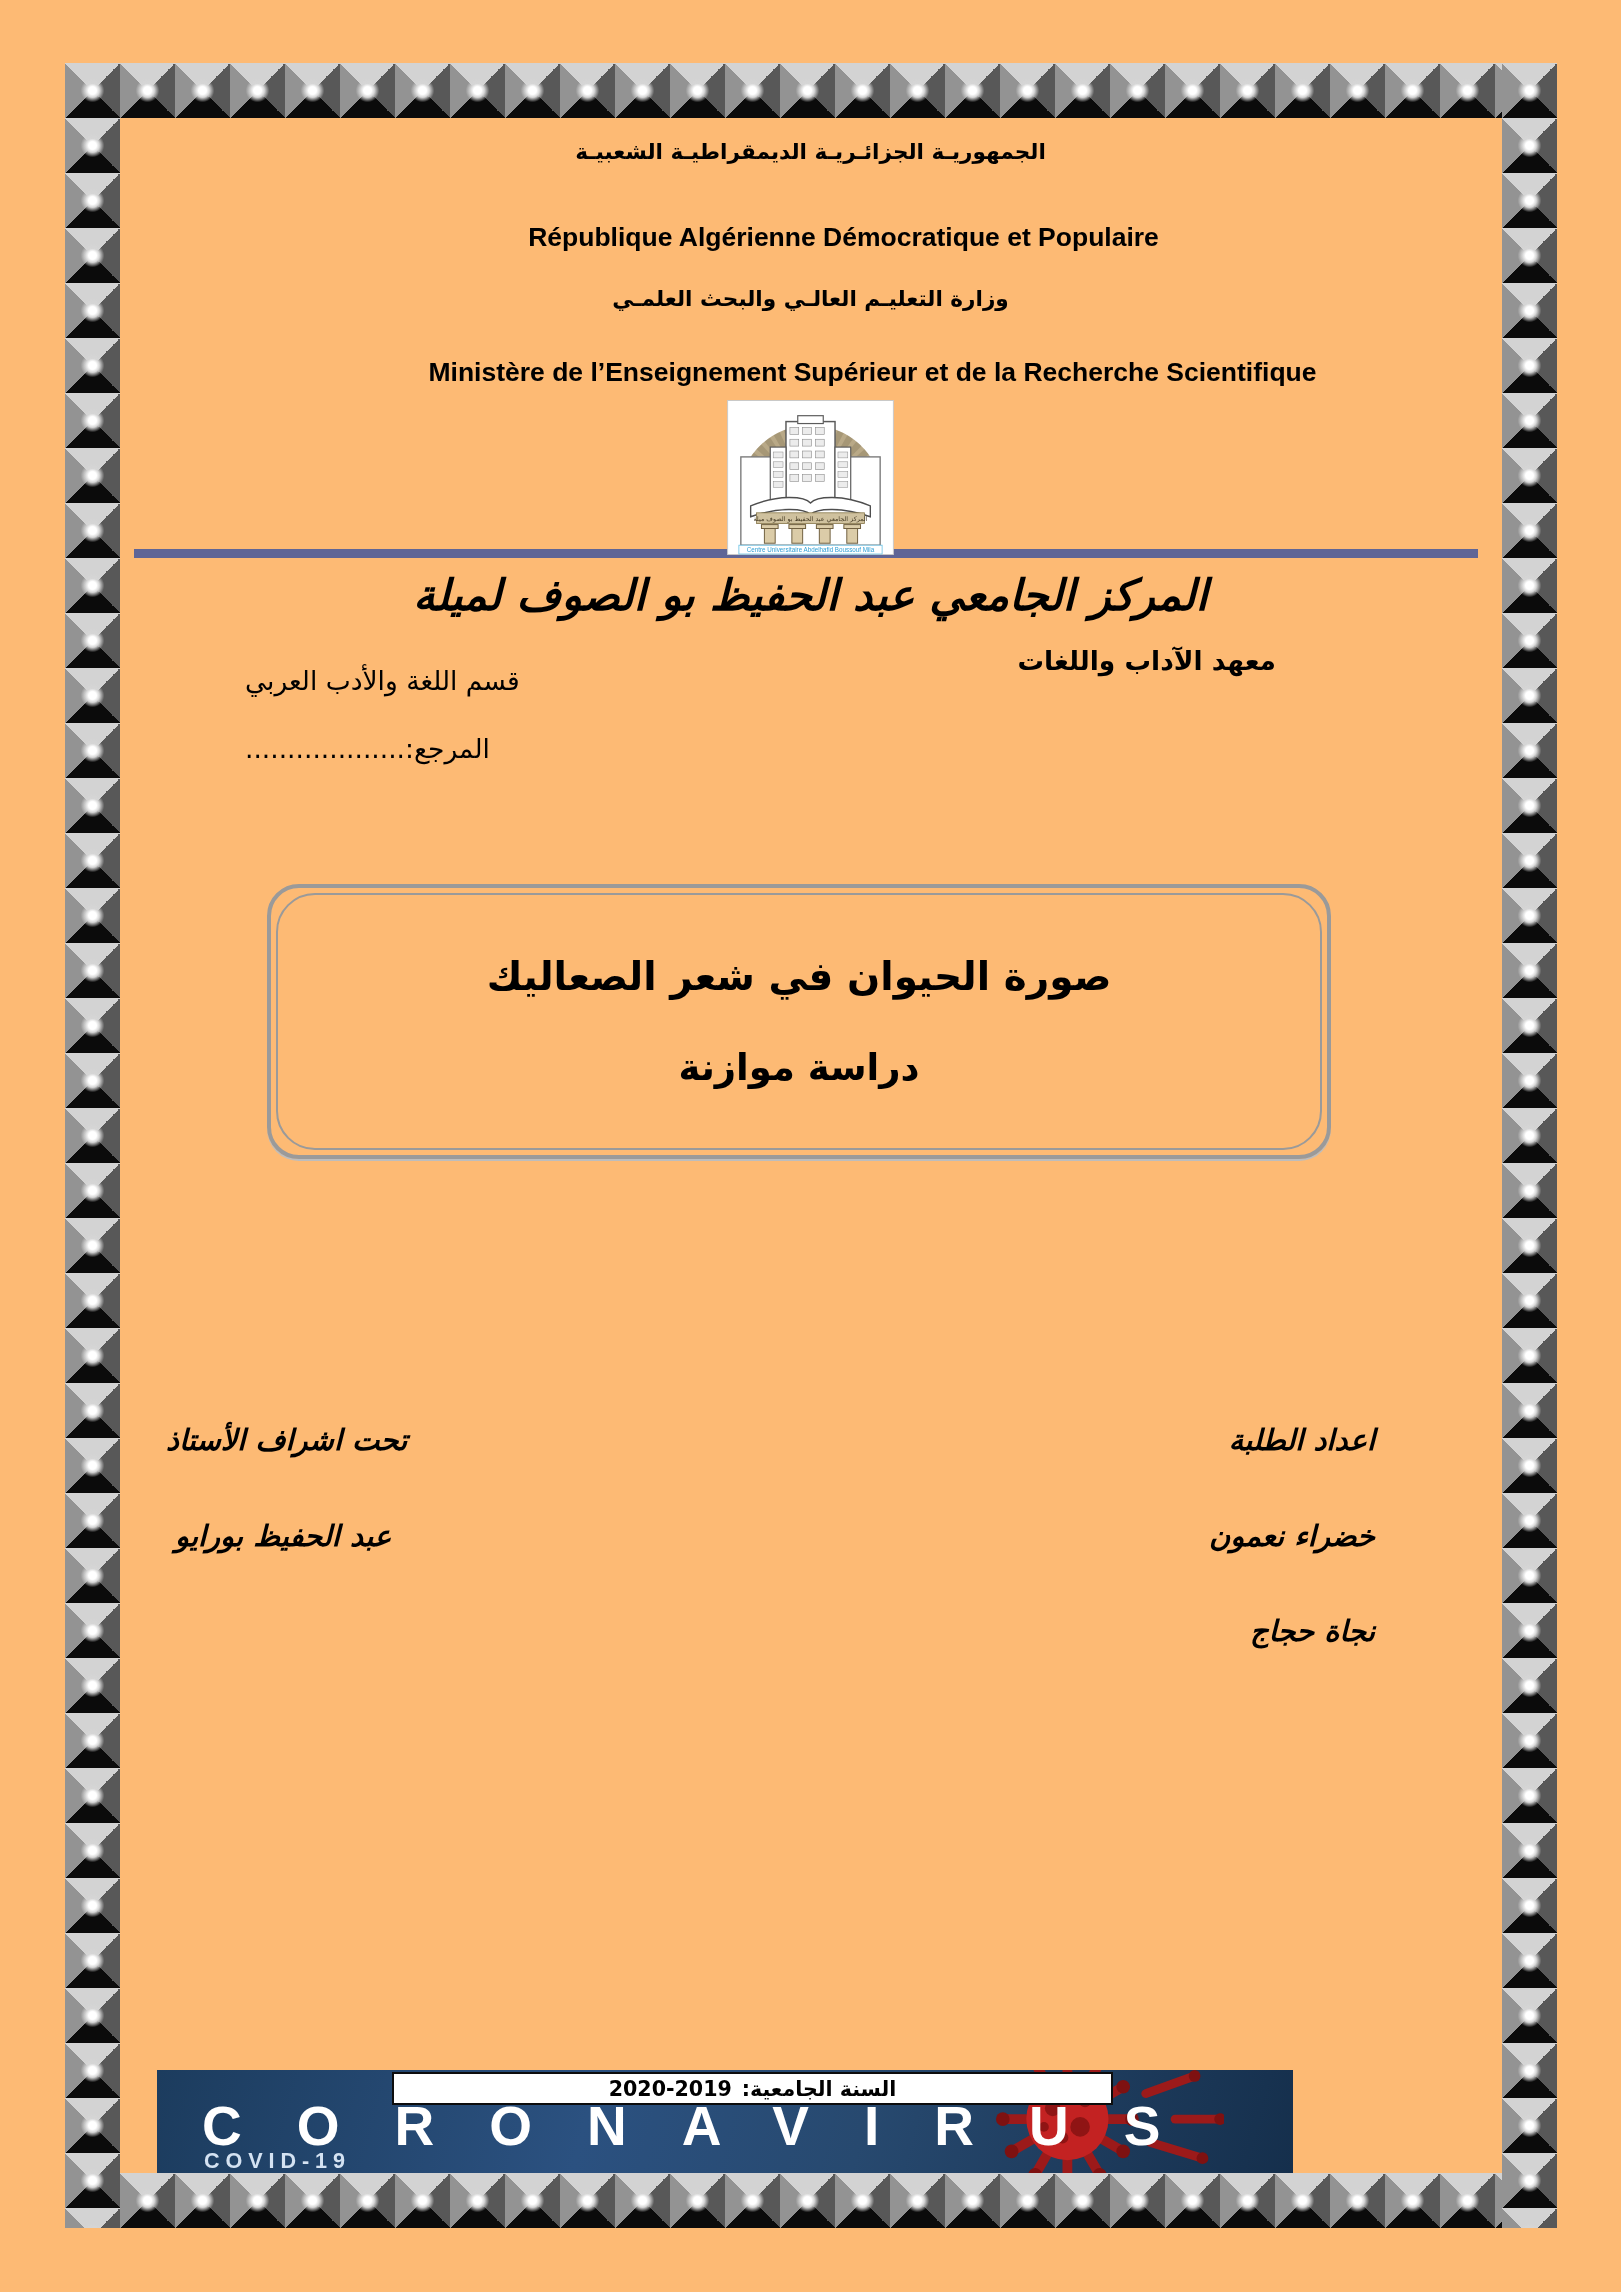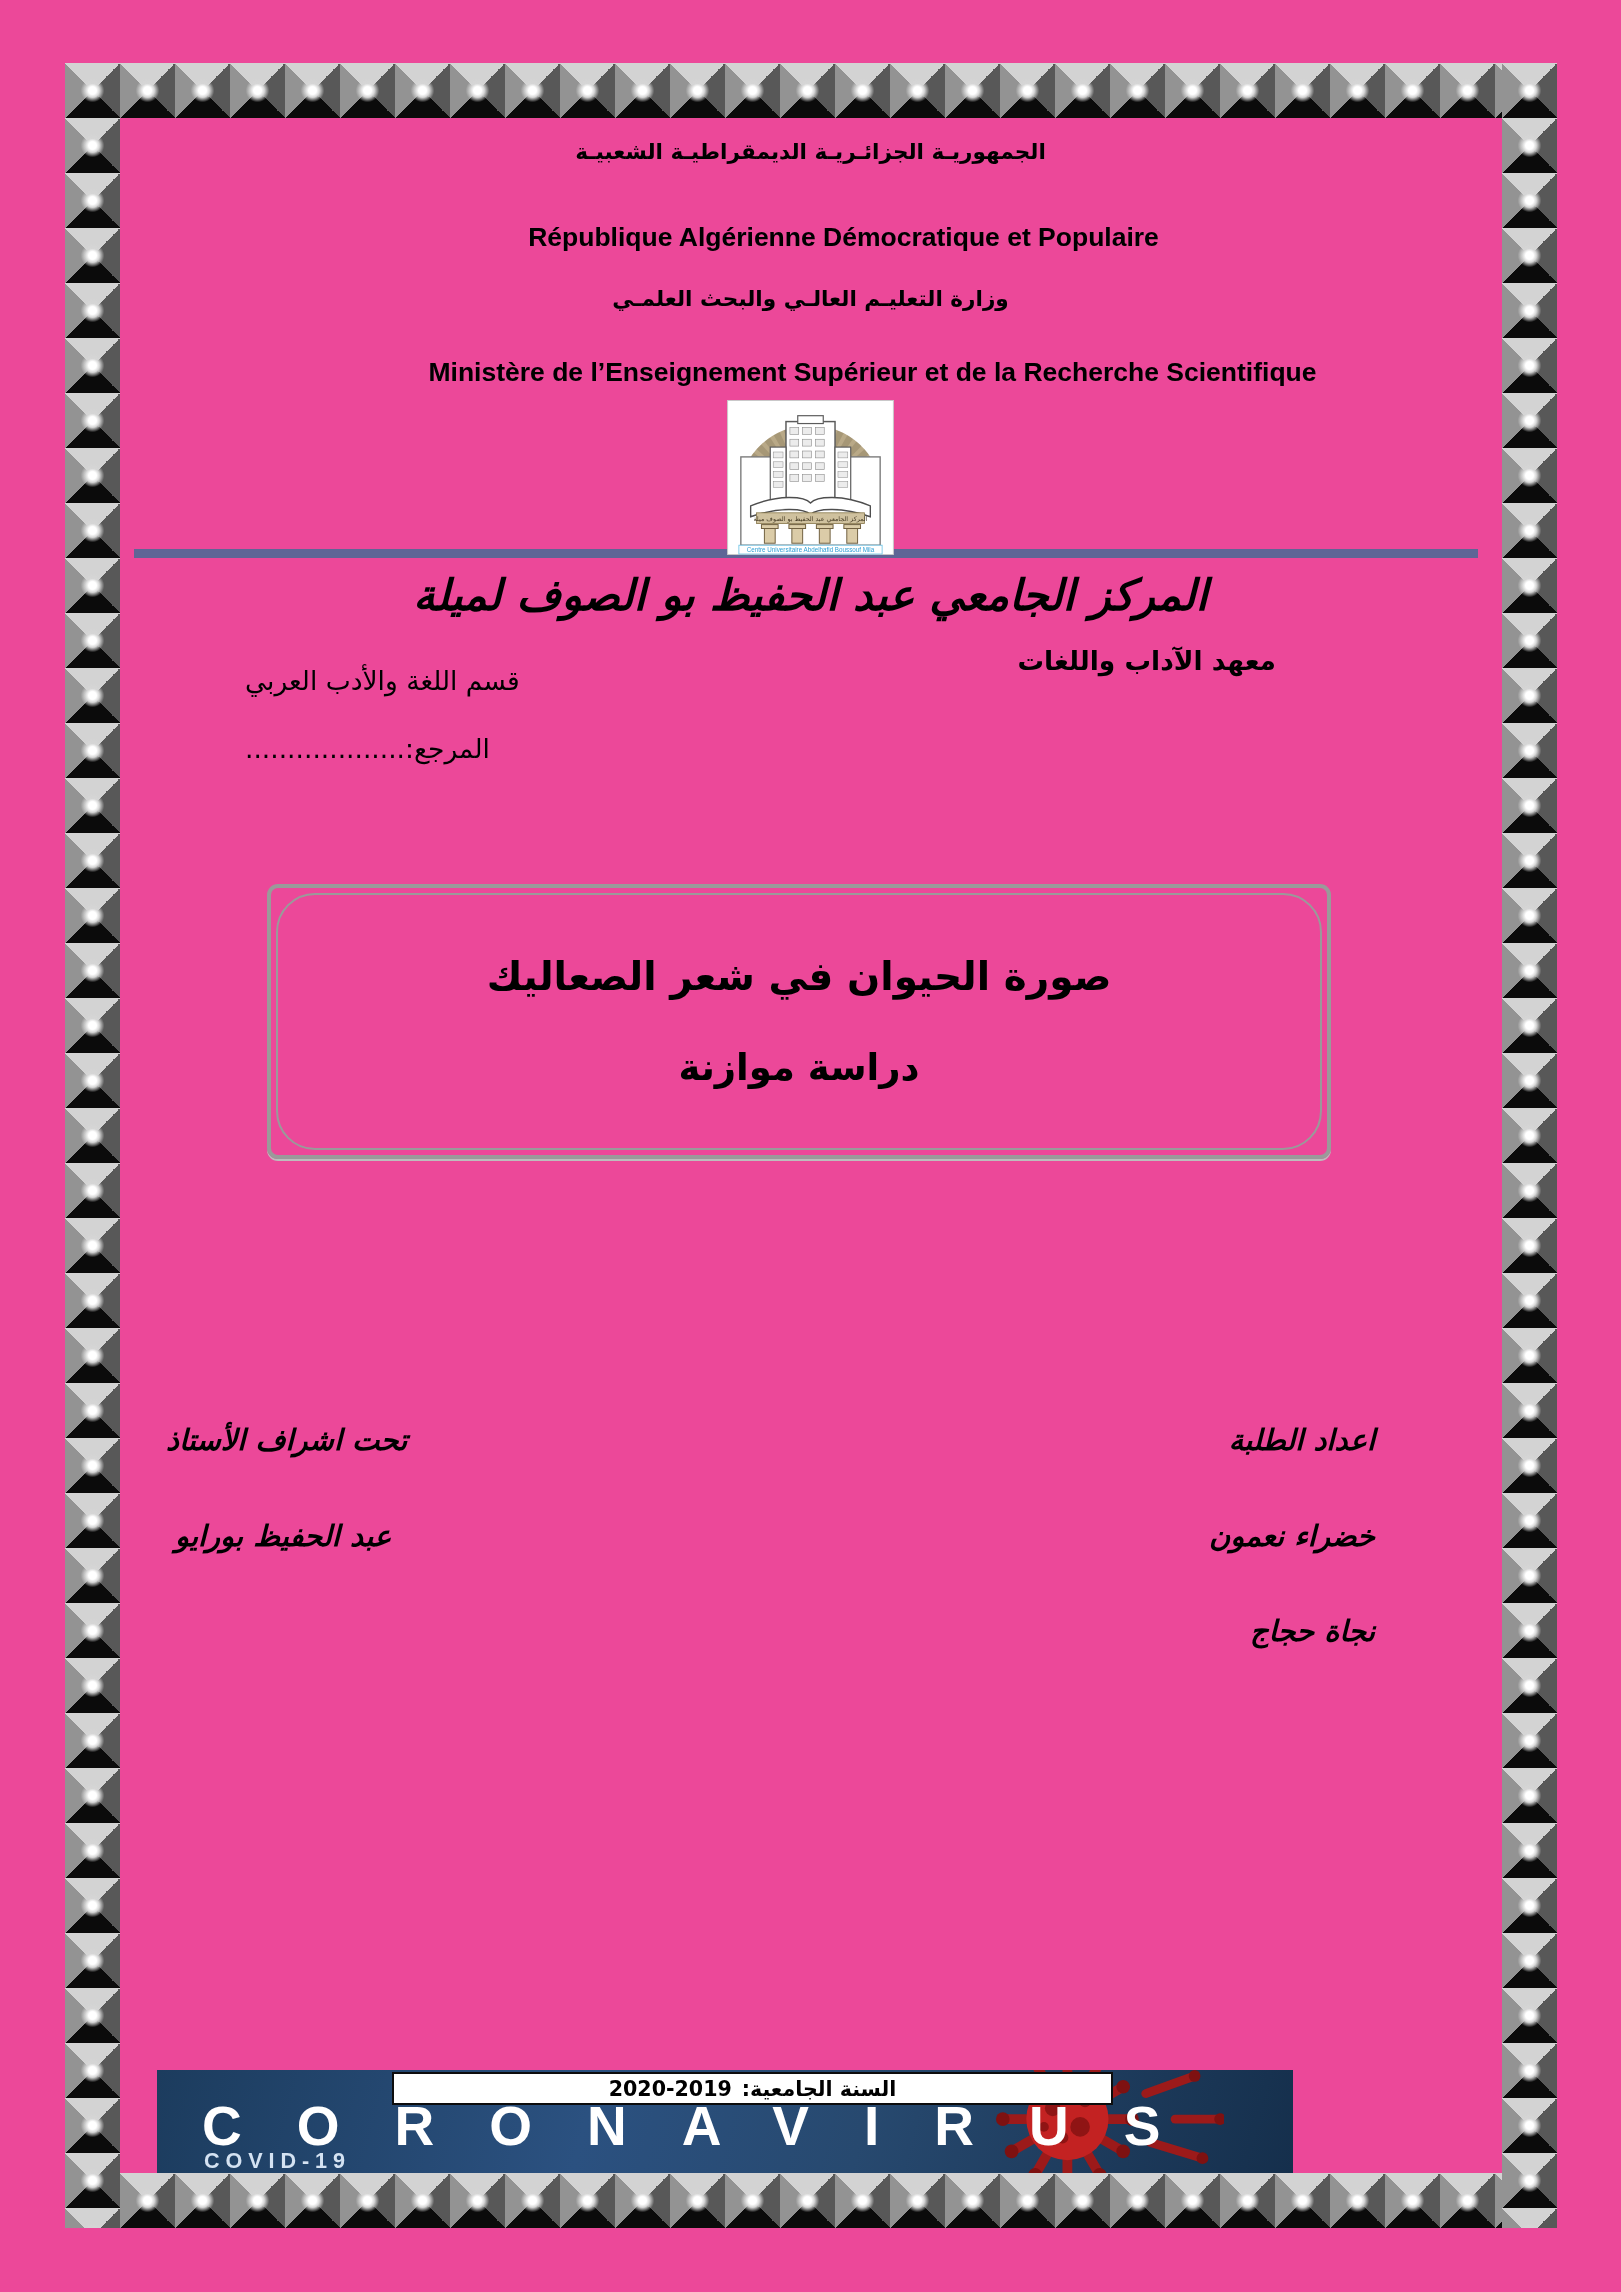--- a/index.html
+++ b/index.html
@@ -1,19 +1,19 @@
 <!DOCTYPE html>
 <html lang="ar"><head>
 <meta charset="utf-8">
 <style>
   html,body{margin:0;padding:0;background:#ffffff;}
   .page{
     position:relative;
     width:1621px;height:2293px;
-    background:#ec4899;
+    background:#fdba74;
     overflow:hidden;
     font-family:"DejaVu Sans",sans-serif;
     color:#000;
   }
   
   .stud-band{
     position:absolute;
     background-color:#808080;
     background-image:
       radial-gradient(circle, #ffffff 0 3.9px, #d6d6d6 6.9px, rgba(255,255,255,0) 11.8px),
@@ -46,21 +46,21 @@
     top:570px; font-size:43px; font-style:italic; letter-spacing:0px; z-index:3;
   }
 
   .institute{position:absolute; right:345px; top:636px; font-size:26.5px; font-weight:bold;margin-top:9px;}
   .department{position:absolute; left:245px; top:665px; font-size:26.5px; font-weight:normal;}
   .reference{position:absolute; left:245px; top:733px; font-size:26.5px; font-weight:normal;}
 
   
   .title-box{
     position:absolute; left:267px; top:884px; width:1064px; height:275px;
-    border:4.9px solid #9a9a9a; border-radius:11px;
+    border:4.9px solid #9a9a9a; border-radius:32px;
     box-shadow:0 2px 0 #bdbdbd;
     box-sizing:border-box; padding:4.9px;
   }
   .title-box-inner{
     width:100%; height:100%; box-sizing:border-box;
     border:2px solid #9a9a9a; border-radius:39px;
     display:flex; flex-direction:column; justify-content:center; align-items:center;
     gap:47px;
   }
   .box-title-1{font-size:39px; font-weight:bold; direction:rtl;}

